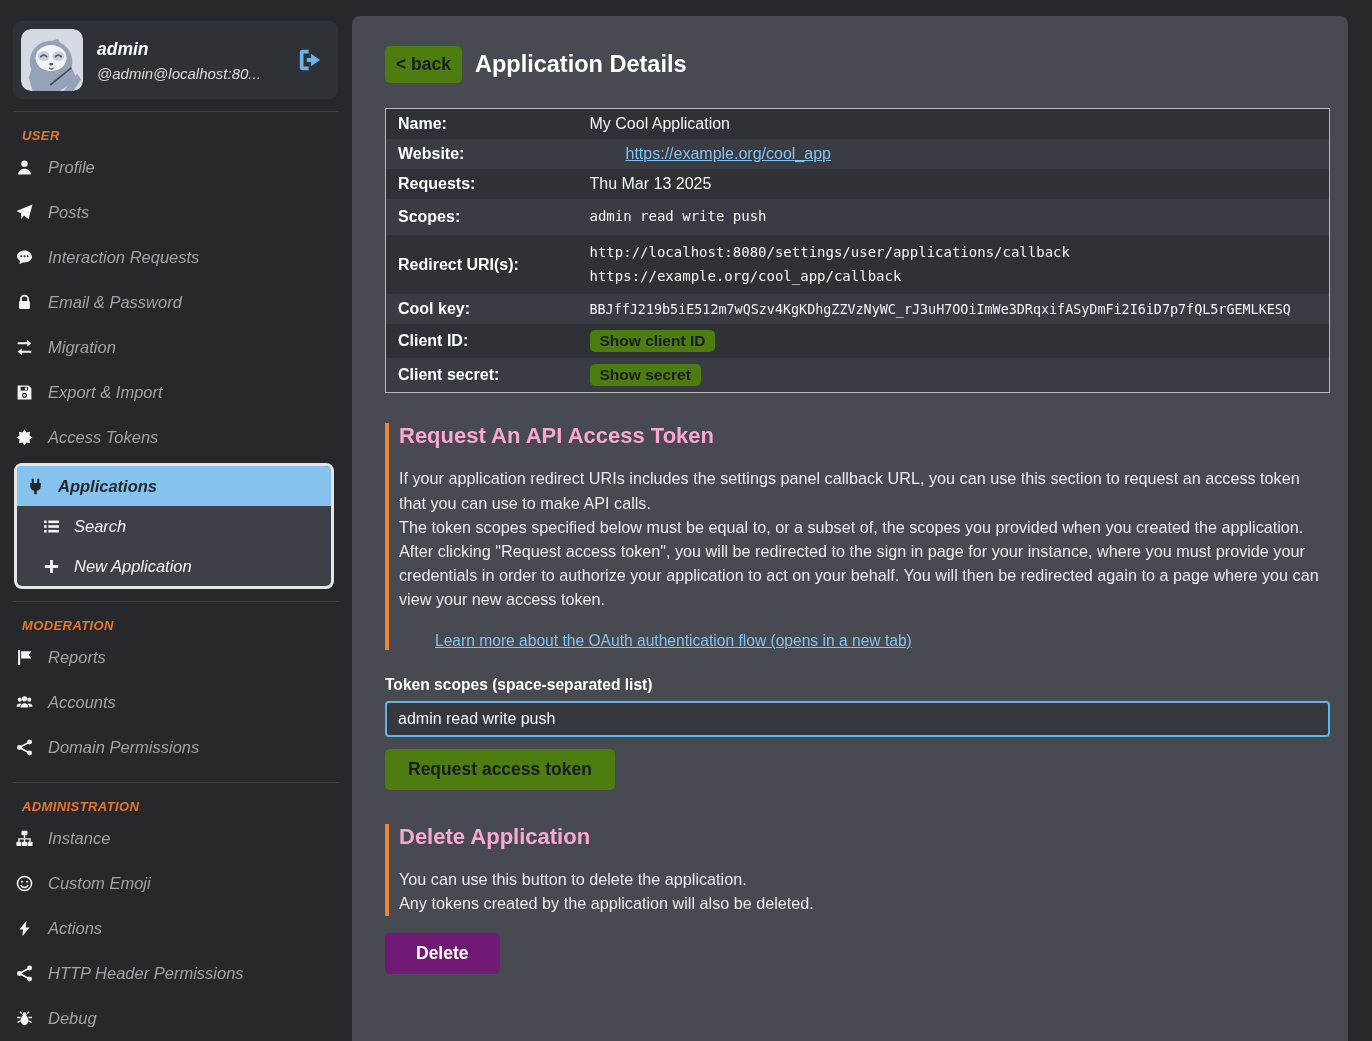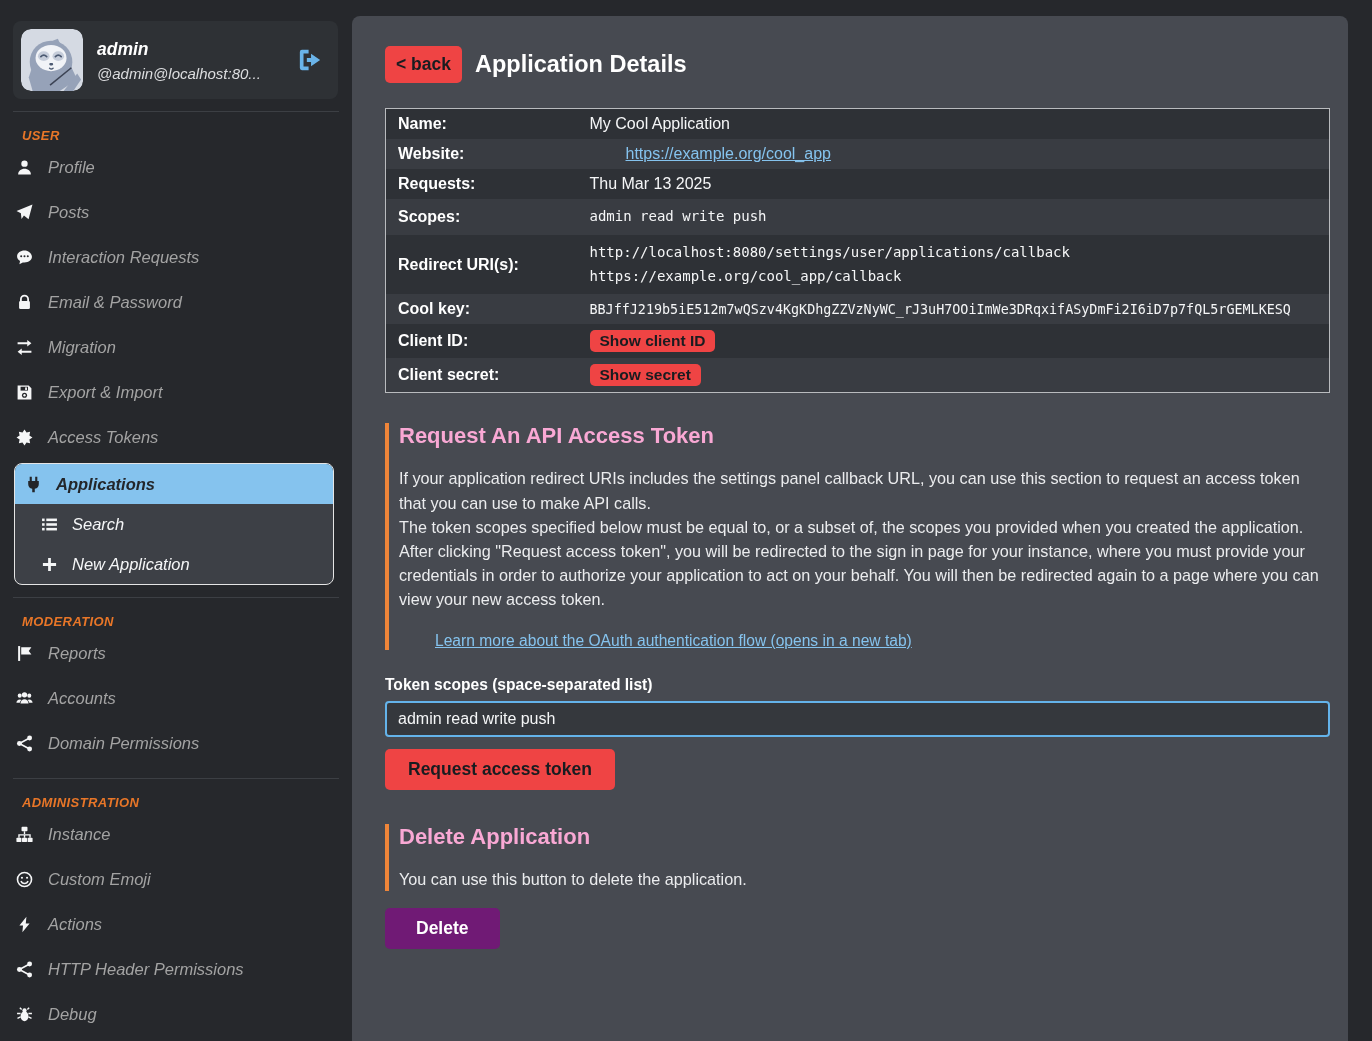--- a/index.html
+++ b/index.html
@@ -33,21 +33,21 @@
     margin:16px 0 2px 22px;
   }
   .nav-item {
     height:45px; display:flex; align-items:center; gap:15px;
     padding-left:15px; font-size:16.5px; color:#a3a3a3; cursor:pointer;
   }
   .nav-icon { width:18px; height:17px; display:flex; align-items:center; justify-content:center; color:#f5f6f7; flex:0 0 auto; }
   .nav-icon svg { width:17px; height:17px; }
   .apps-block {
     margin:3px 18px 4px 14px;
-    border:1px solid #e5e5e5;
+    border:3px solid #e5e5e5;
     border-radius:8px;
     background:#3d4046;
     overflow:hidden;
   }
   .apps-active {
     background:#85c3ee; color:#23262a; font-weight:bold;
     height:40px; display:flex; align-items:center; gap:14px; padding-left:9px;
     font-size:16.5px; cursor:pointer;
   }
   .apps-active .nav-icon { color:#23262a; }
@@ -56,21 +56,21 @@
     font-size:16.5px; color:#f5f6f7; cursor:pointer;
   }
   
   .main {
     position:absolute; left:352px; top:16px; width:996px; height:1025px;
     background:#474a51; border-radius:8px 8px 0 0;
     padding:30px 18px 0 33px;
   }
   .page-header { display:flex; align-items:center; gap:13px; }
   .btn {
-    display:inline-block; background:#ef4444; color:#191c20;
+    display:inline-block; background:#4d7c0f; color:#191c20;
     border:none; border-radius:5px; font-weight:bold; cursor:pointer;
     font-family:"Liberation Sans", sans-serif;
   }
   .back-btn { font-size:17.5px; padding:8px 11px; }
   .page-title { font-size:23.5px; font-weight:bold; color:#fff; }
   
   .details-table {
     margin-top:25px; width:945px;
     border:1px solid #b9bbbe; border-collapse:collapse;
   }
@@ -407,19 +407,20 @@
   <label class="field-label">Token scopes (space-separated list)</label>
   <input class="scopes-input" type="text" value="admin read write push" style="">
 
   <div>
     <button class="btn request-btn">Request access token</button>
   </div>
 
   <div class="accented" style="margin-top:34px;">
     <h2>Delete Application</h2>
     <p>You can use this button to delete the application.</p>
+    <p>Any tokens created by the application will also be deleted.</p>
   </div>
 
   <div>
     <button class="delete-btn">Delete</button>
   </div>
 
 </div>
 
 </body></html>

